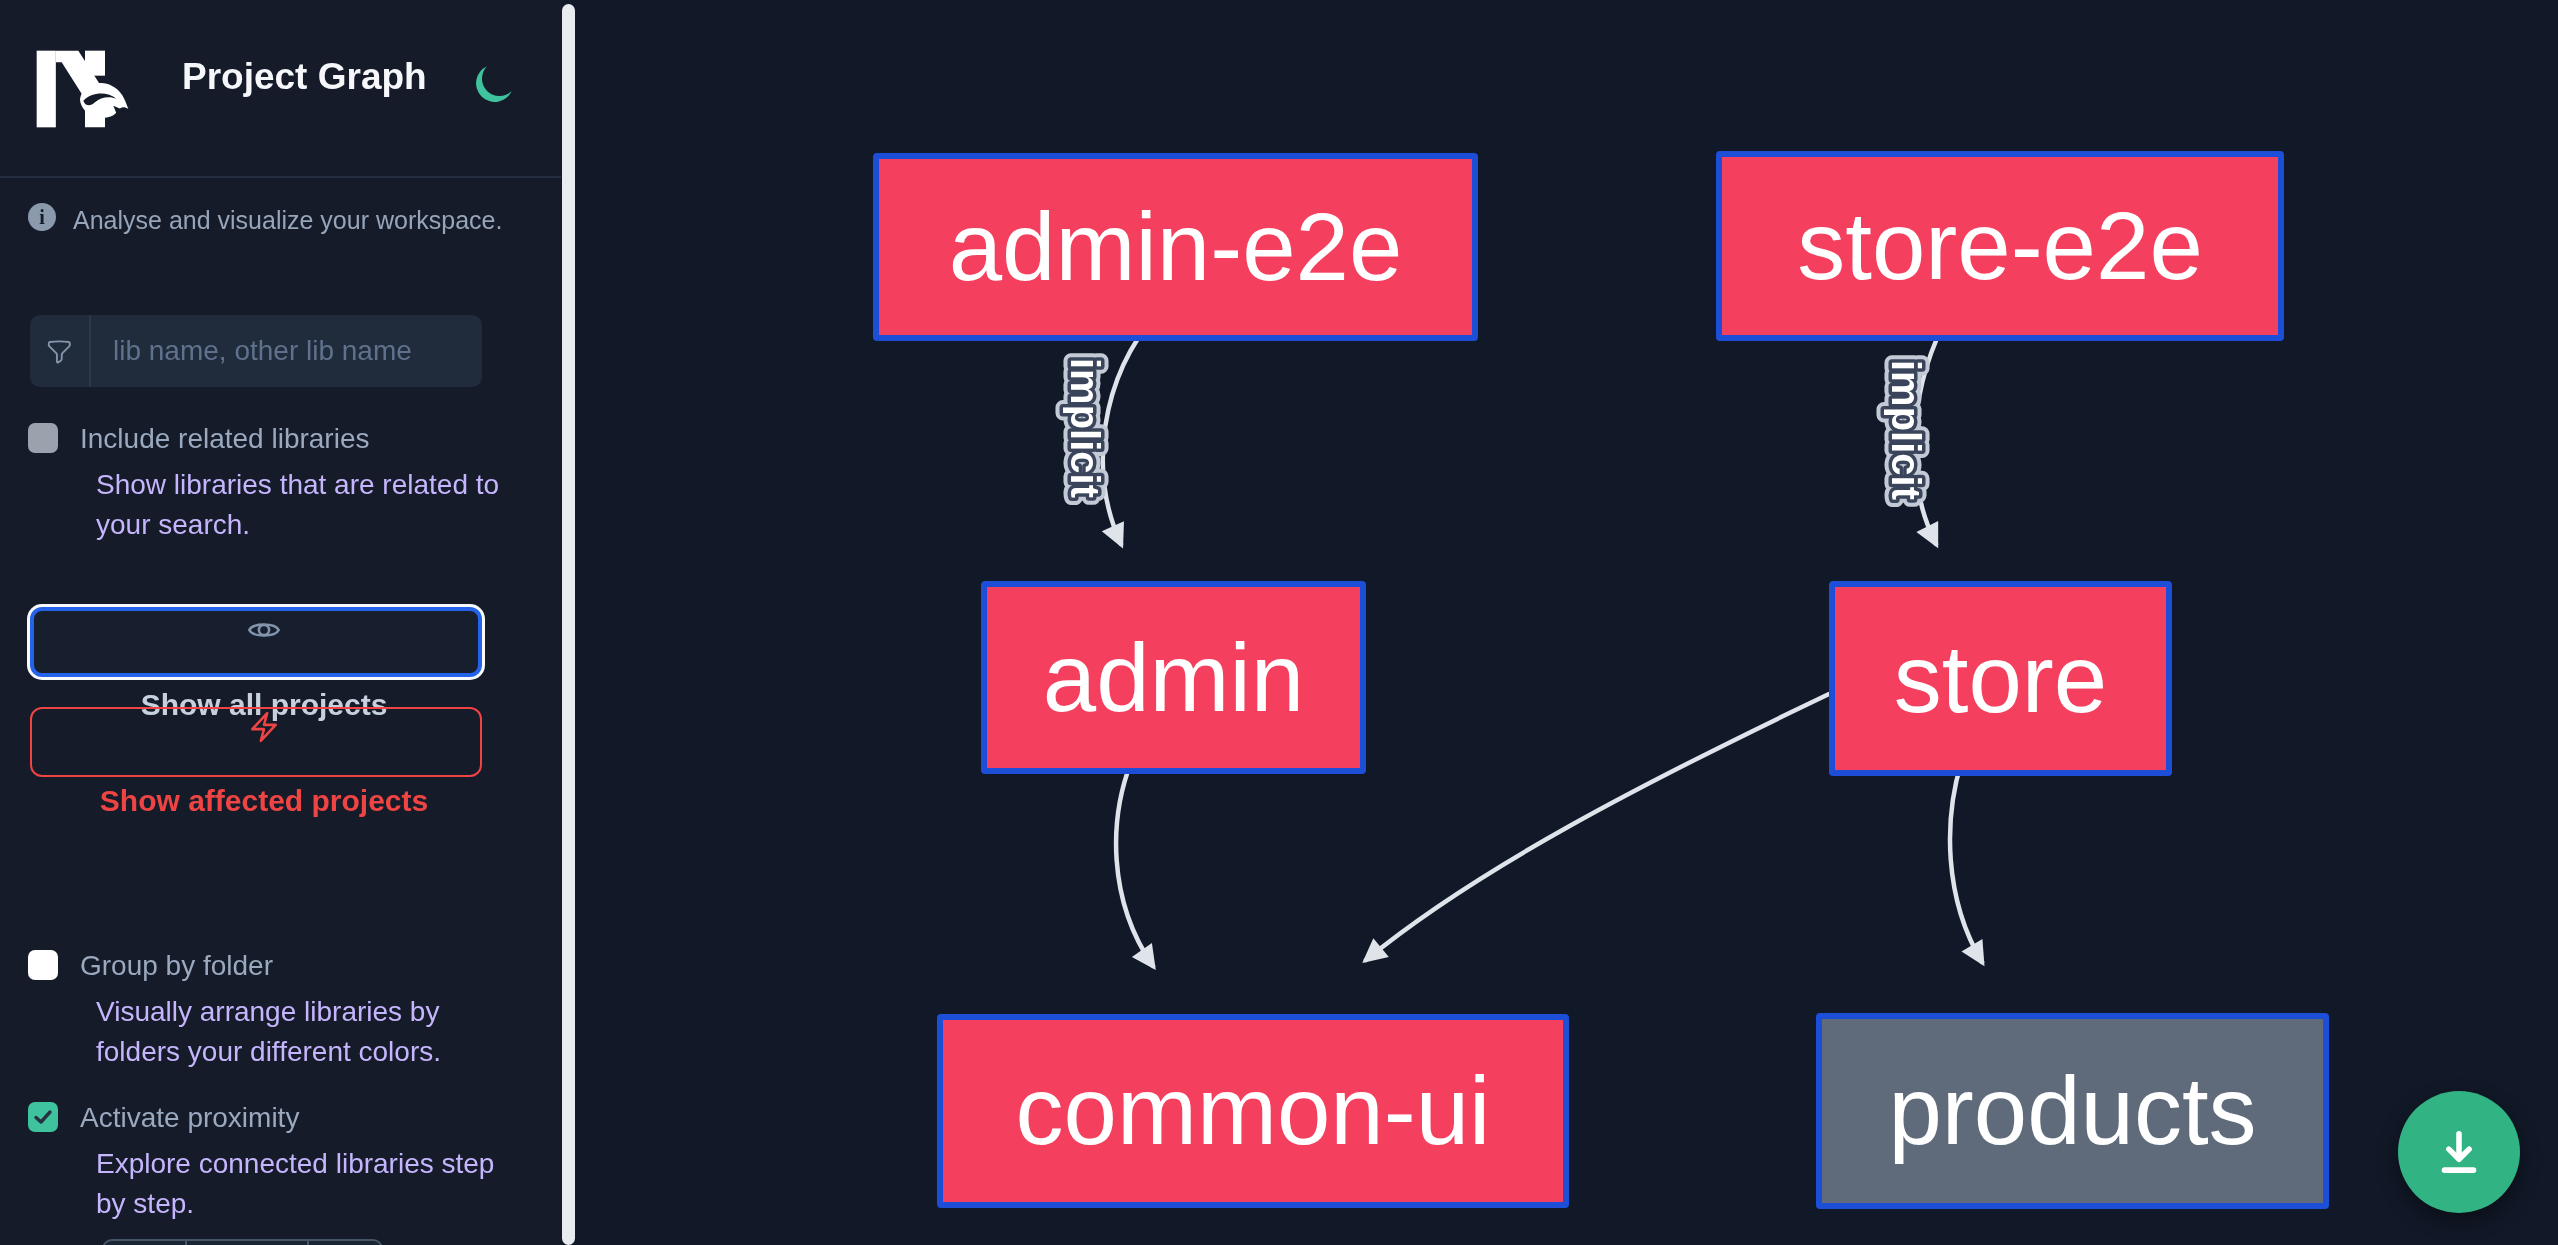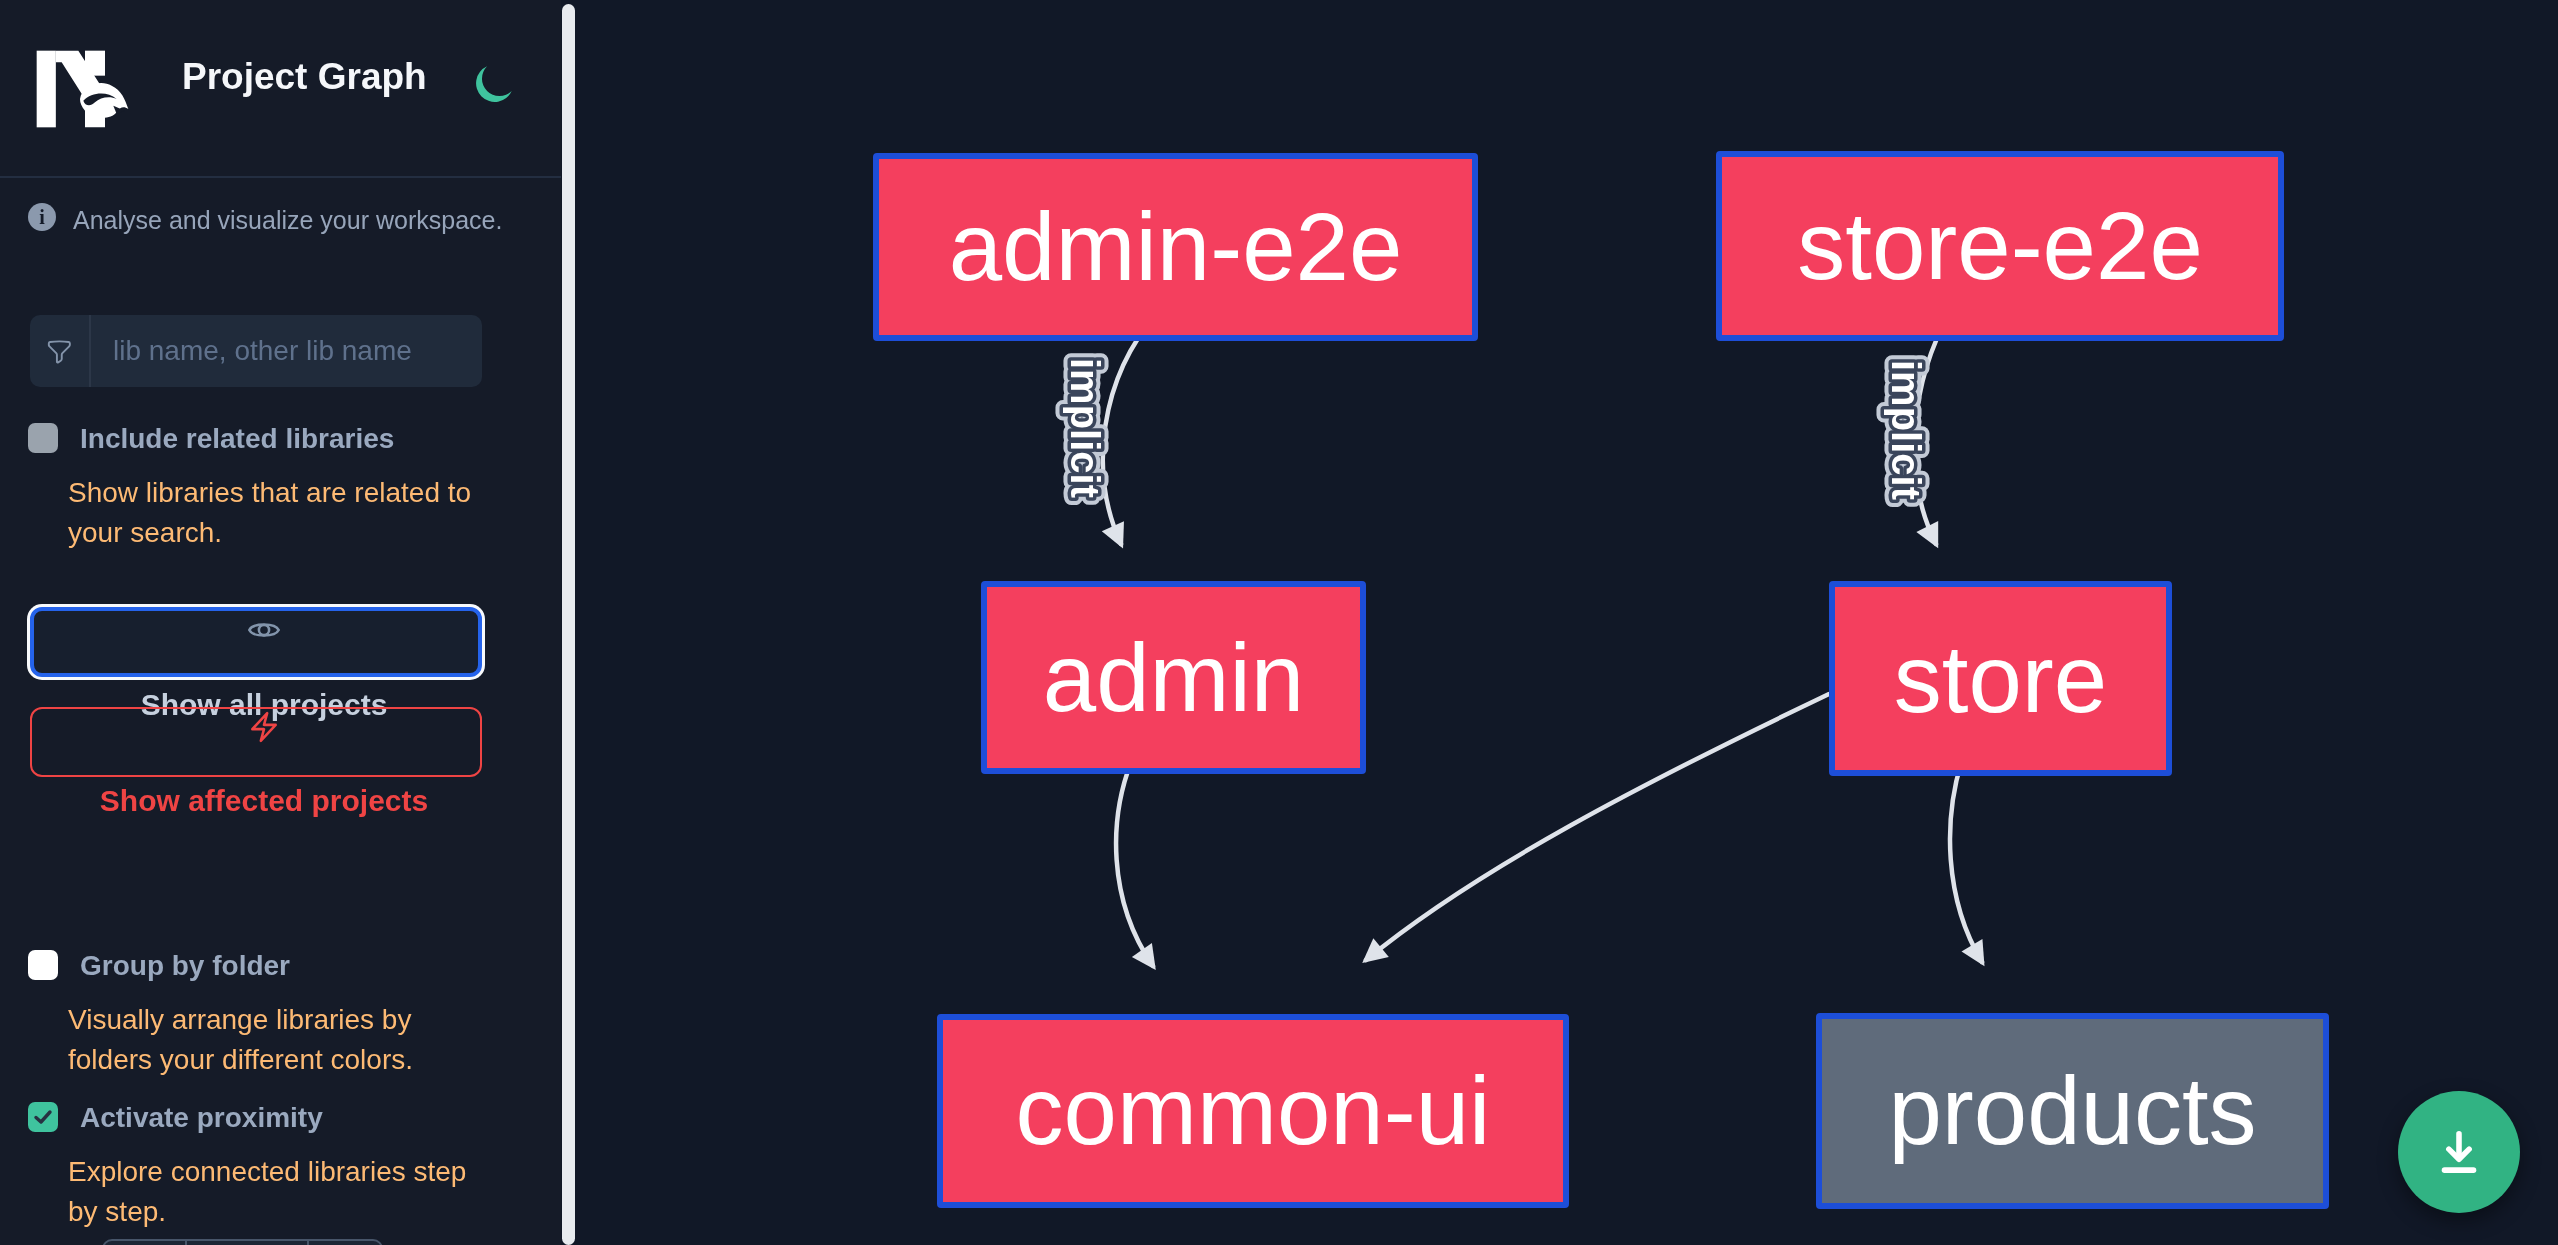--- a/index.html
+++ b/index.html
@@ -46,23 +46,23 @@
   #search-input::placeholder{color:#5f718c;}
   
   .toggle{position:absolute;left:0;width:561px;}
   .toggle .box{position:absolute;left:28px;top:0;width:30px;height:30px;border-radius:7px;
     display:flex;align-items:center;justify-content:center;cursor:pointer;}
   .toggle.muted .box{background:#9aa3ad;}
   .toggle.normal .box{background:#ffffff;}
   .toggle.green .box{background:#3fc39e;}
   .toggle .box svg{display:none;}
   .toggle.checked .box svg{display:block;}
-  .toggle .t-label{position:absolute;left:80px;top:0;font-size:28px;font-weight:700;color:#9aa9bf;cursor:pointer;}
-  .toggle .t-desc{position:absolute;left:68px;top:42px;width:408px;font-size:28px;
-    line-height:40px;color:#fdba74;margin-top:8px;}
+  .toggle .t-label{position:absolute;left:80px;top:0;font-size:28px;font-weight:400;color:#9aa9bf;cursor:pointer;}
+  .toggle .t-desc{position:absolute;left:96px;top:42px;width:408px;font-size:28px;
+    line-height:40px;color:#c4b5fd;}
   #toggle-include-related{top:423px;}
   #toggle-group-by-folder{top:950px;}
   #toggle-activate-proximity{top:1102px;}
   
   .action-btn{position:absolute;left:30px;width:452px;height:70px;border-radius:12px;
     display:flex;align-items:center;gap:40px;padding-left:22px;box-sizing:border-box;
     font-family:"Liberation Sans",sans-serif;font-size:30px;font-weight:600;cursor:pointer;
     background:transparent;color:#c6d0de;flex-direction:column;}
   #btn-show-all{top:607px;border:4px solid #2563eb;box-shadow:0 0 0 3px #f8fafc;background:#171f2e;}
   #btn-show-affected{top:707px;border:2px solid #ef4444;color:#ef4444;}

